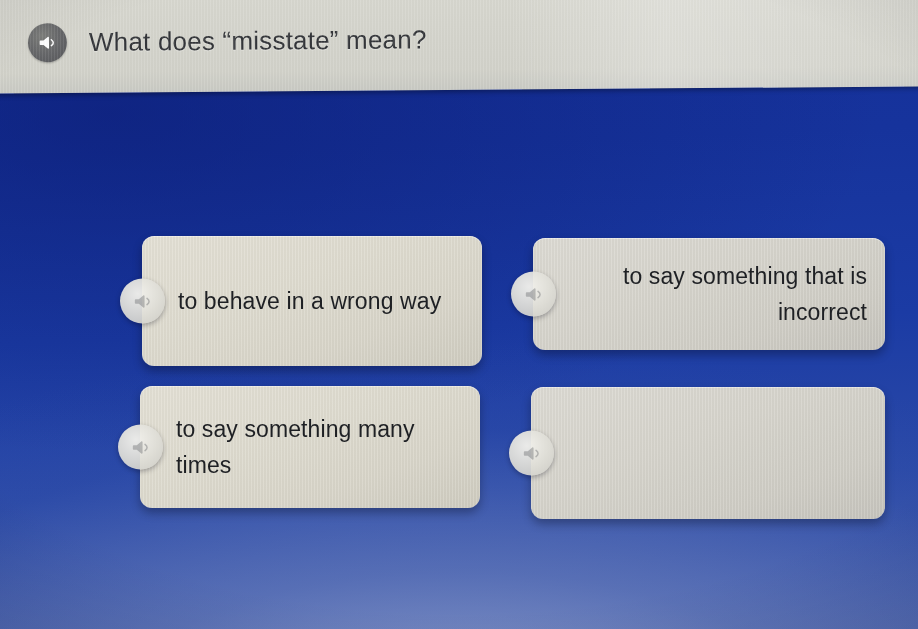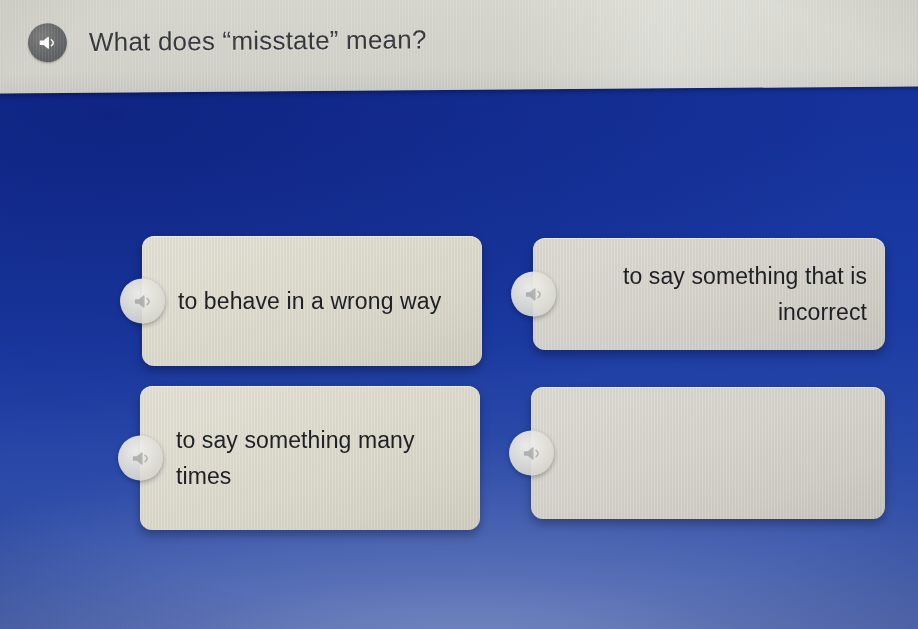--- a/index.html
+++ b/index.html
@@ -135,21 +135,21 @@
     align-items: center;
     justify-content: center;
     box-shadow: 0 2px 5px rgba(0,0,20,0.30);
     z-index: 1;
   }
   .spk-pale svg { display: block; opacity: 0.42; }
 
   
   #opt0 { left: 142px; top: 236px; width: 340px; height: 130px; }
   #opt1 { left: 533px; top: 238px; width: 352px; height: 112px; text-align: right; }
-  #opt2 { left: 140px; top: 386px; width: 340px; height: 144px; }
+  #opt2 { left: 140px; top: 386px; width: 340px; height: 122px; }
   #opt3 { left: 531px; top: 387px; width: 354px; height: 132px; }
 
   
   .vignette {
     position: absolute;
     inset: 0;
     pointer-events: none;
     background:
       radial-gradient(115% 95% at 50% 45%, rgba(0,0,0,0) 55%, rgba(0,0,20,0.22) 100%);
   }

